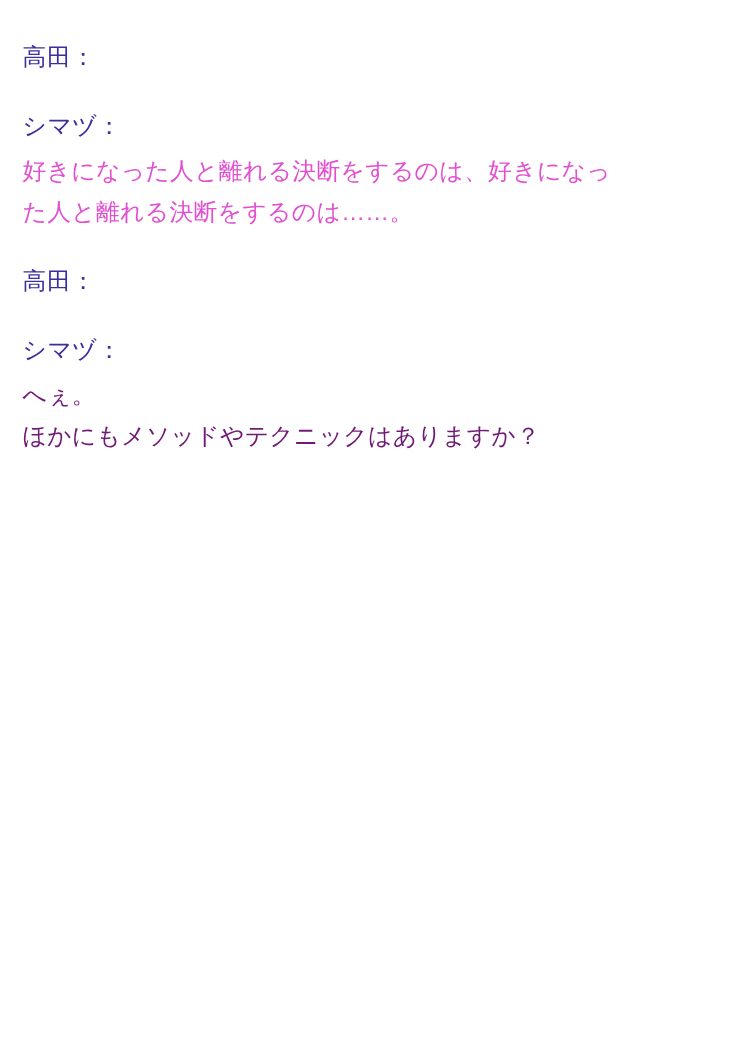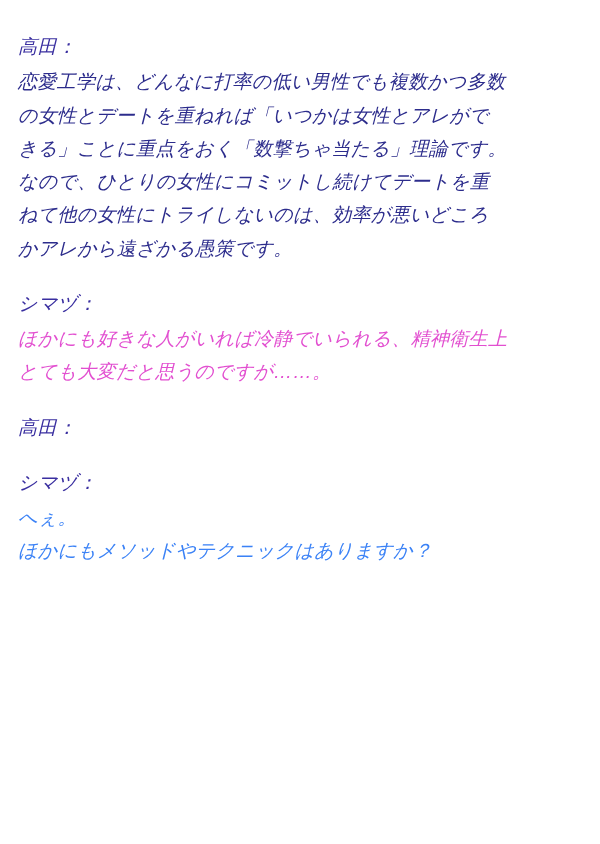--- a/index.html
+++ b/index.html
@@ -13,21 +13,20 @@
     font-family: "Liberation Sans", "DejaVu Sans", sans-serif;
     color: #2a2a6a;
     overflow: hidden;
   }
   .page {
     width: 526px;
     height: 844px;
     box-sizing: border-box;
     padding: 30px 18px 10px 18px;
     background: #ffffff;
-    font-style: italic;
   }
   .block {
     margin: 0 0 22px 0;
   }
   .block:last-child {
     margin-bottom: 0;
   }
   .speaker {
     font-size: 19px;
     line-height: 1.75;
@@ -39,36 +38,34 @@
     font-size: 19px;
     line-height: 1.75;
     letter-spacing: 0.3px;
     margin: 0;
     white-space: pre-wrap;
     word-break: break-all;
   }
   .c-navy  { color: #3a2fa0; }
   .c-blue  { color: #2c2c8c; }
   .c-pink  { color: #e24fd0; }
-  .c-violet{ color: #3b82f6; }
+  .c-violet{ color: #701a75; }
 </style>
 </head>
 <body>
 
 <div class="page">
 
   <div class="block">
     <p class="speaker c-navy">高田：</p>
-    <p class="speech c-blue">恋愛工学は、どんなに打率の低い男性でも複数かつ多数の女性とデートを重ねれば「いつかは女性とアレができる」ことに重点をおく「数撃ちゃ当たる」理論です。
-なので、ひとりの女性にコミットし続けてデートを重ねて他の女性にトライしないのは、効率が悪いどころかアレから遠ざかる愚策です。</p>
   </div>
 
   <div class="block">
     <p class="speaker c-navy">シマヅ：</p>
-    <p class="speech c-pink">ほかにも好きな人がいれば冷静でいられる、精神衛生上とても大変だと思うのですが……。</p>
+    <p class="speech c-pink">好きになった人と離れる決断をするのは、好きになった人と離れる決断をするのは……。</p>
   </div>
 
   <div class="block">
     <p class="speaker c-navy">高田：</p>
   </div>
 
   <div class="block">
     <p class="speaker c-navy">シマヅ：</p>
     <p class="speech c-violet">へぇ。
 ほかにもメソッドやテクニックはありますか？</p>

